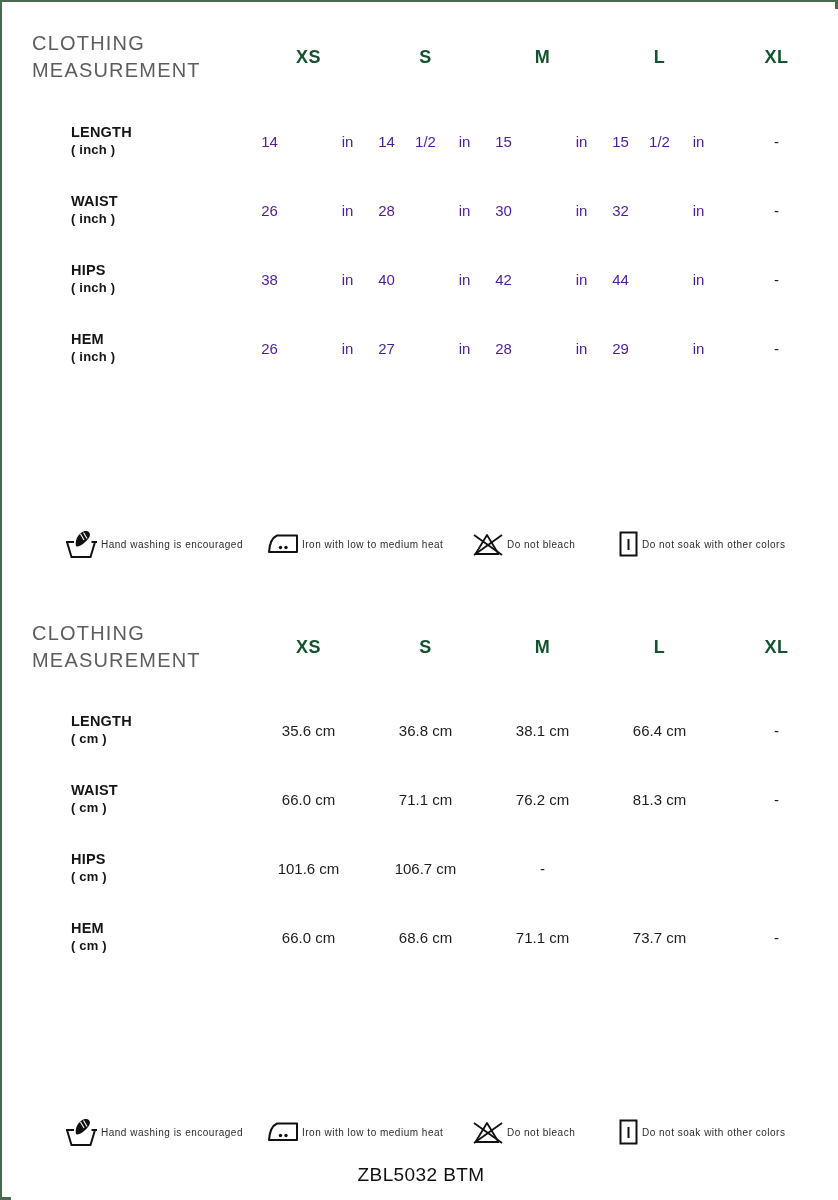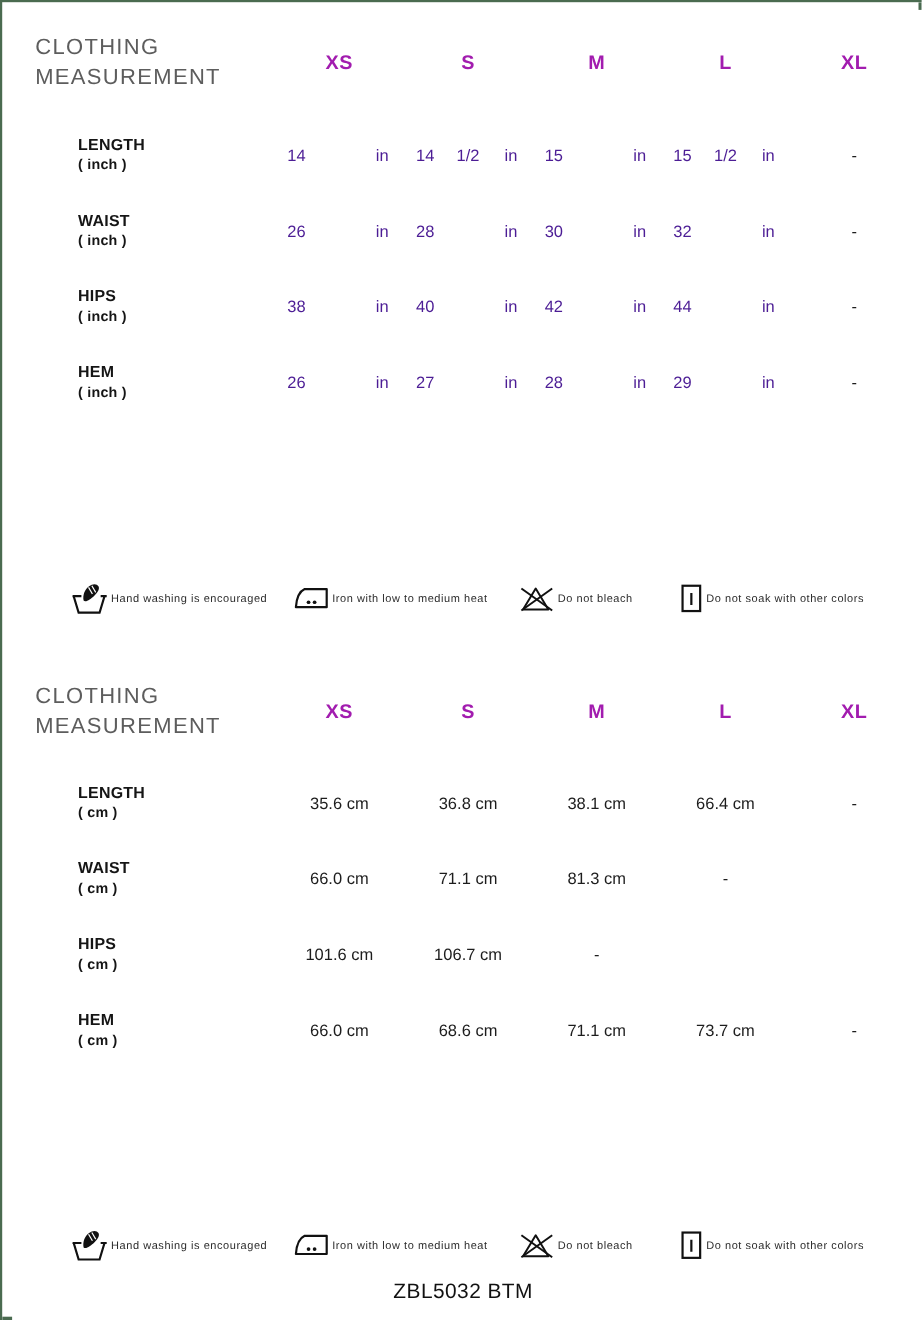--- a/index.html
+++ b/index.html
@@ -11,21 +11,21 @@
   }
   .stub-bottom { position:absolute; left:0; bottom:0; width:9px; height:3px; background:#4a6b50; }
   .stub-right  { position:absolute; right:0; top:0;  width:3px; height:7px; background:#4a6b50; }
 
   .mtable { position:absolute; left:30px; width:805px; }
   .t-inch { top:28px; }
   .t-cm   { top:618px; }
 
   .thead { display:grid; grid-template-columns:218px repeat(5,117px); height:54px; }
   .title { color:#5d5d5d; font-size:20px; line-height:27px; letter-spacing:1.2px; font-weight:300; }
-  .size-h { color:#a21caf; font-weight:bold; font-size:18px; letter-spacing:.5px;
+  .size-h { color:#14532d; font-weight:bold; font-size:18px; letter-spacing:.5px;
             display:flex; align-items:center; justify-content:center; }
 
   .tbody { margin-top:39px; }
   .t-cm .tbody { margin-top:38px; }
   .trow { display:grid; grid-template-columns:218px repeat(5,117px); height:69px; align-items:start; }
   .rlabel { font-weight:bold; color:#151515; font-size:14.5px; line-height:18px; letter-spacing:.2px;margin-left:39px; }
   .rlabel .sub { font-size:13px; }
   .icell { display:grid; grid-template-columns:1fr 1fr 1fr; height:36px; align-items:center;
            font-size:15px; color:#4c1d95; }
   .icell span { text-align:center; }
@@ -240,20 +240,21 @@
         <div class="vcell">-</div>
       </div>
 
       <div class="trow">
         <div class="rlabel">
           <div>WAIST</div>
           <div class="sub">( cm )</div>
         </div>
         <div class="vcell">66.0 cm</div>
         <div class="vcell">71.1 cm</div>
+        <div class="vcell">76.2 cm</div>
         <div class="vcell">81.3 cm</div>
         <div class="vcell">-</div>
       </div>
 
       <div class="trow">
         <div class="rlabel">
           <div>HIPS</div>
           <div class="sub">( cm )</div>
         </div>
         <div class="vcell">101.6 cm</div>

